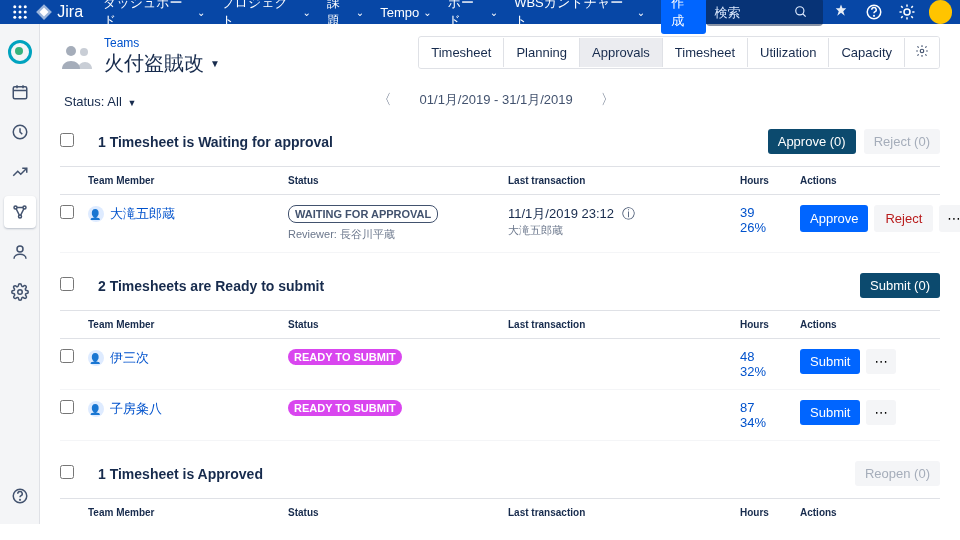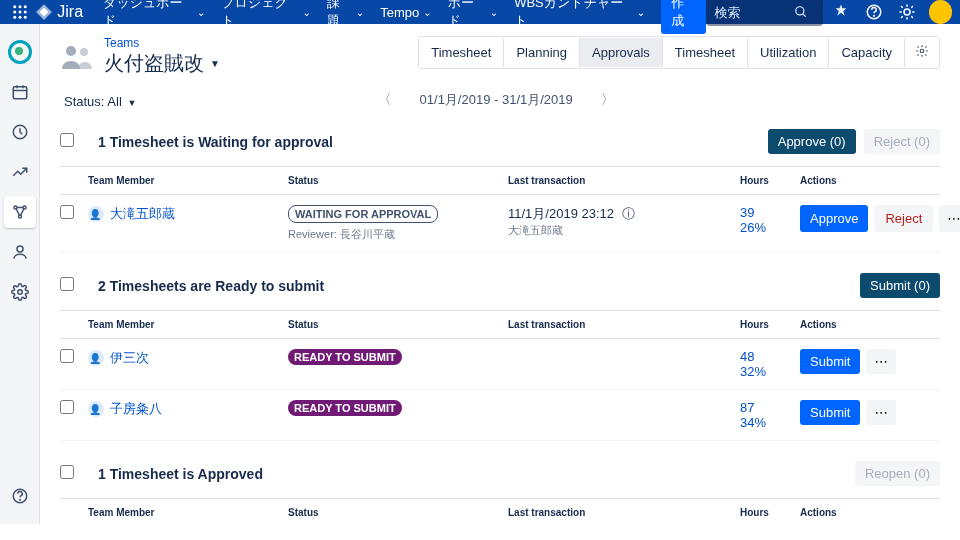--- a/index.html
+++ b/index.html
@@ -55,21 +55,21 @@
 .col-member { width: 200px; }
 .col-status { width: 220px; }
 .col-trans { flex: 1; }
 .col-hours { width: 60px; text-align: left; }
 .col-actions { width: 140px; }
 .row { display: flex; padding: 10px 0; border-bottom: 1px solid #f4f5f7; align-items: flex-start; }
 .member-link { color: #0052cc; cursor: pointer; display: flex; align-items: center; gap: 6px; }
 .member-avatar { width: 16px; height: 16px; border-radius: 50%; background: #deebff; display: inline-flex; align-items: center; justify-content: center; font-size: 10px; }
 .status-badge { display: inline-block; padding: 2px 6px; border-radius: 8px; font-size: 11px; font-weight: 700; }
 .badge-waiting { border: 1px solid #42526e; color: #42526e; }
-.badge-ready { background: #701a75; color: #fff; }
+.badge-ready { background: #d946ef; color: #fff; }
 .reviewer { font-size: 11px; color: #6b778c; margin-top: 4px; }
 .trans-date { font-size: 13px; }
 .trans-user { font-size: 11px; color: #6b778c; }
 .info-icon { margin-left: 8px; color: #42526e; cursor: pointer; }
 .hours-val { color: #0052cc; }
 .actions-cell { display: flex; gap: 6px; }
 .more-btn { background: #f4f5f7; padding: 5px 8px; border-radius: 3px; cursor: pointer; border: none; }
 input[type=checkbox] { width: 14px; height: 14px; }
 </style>
 </head>

